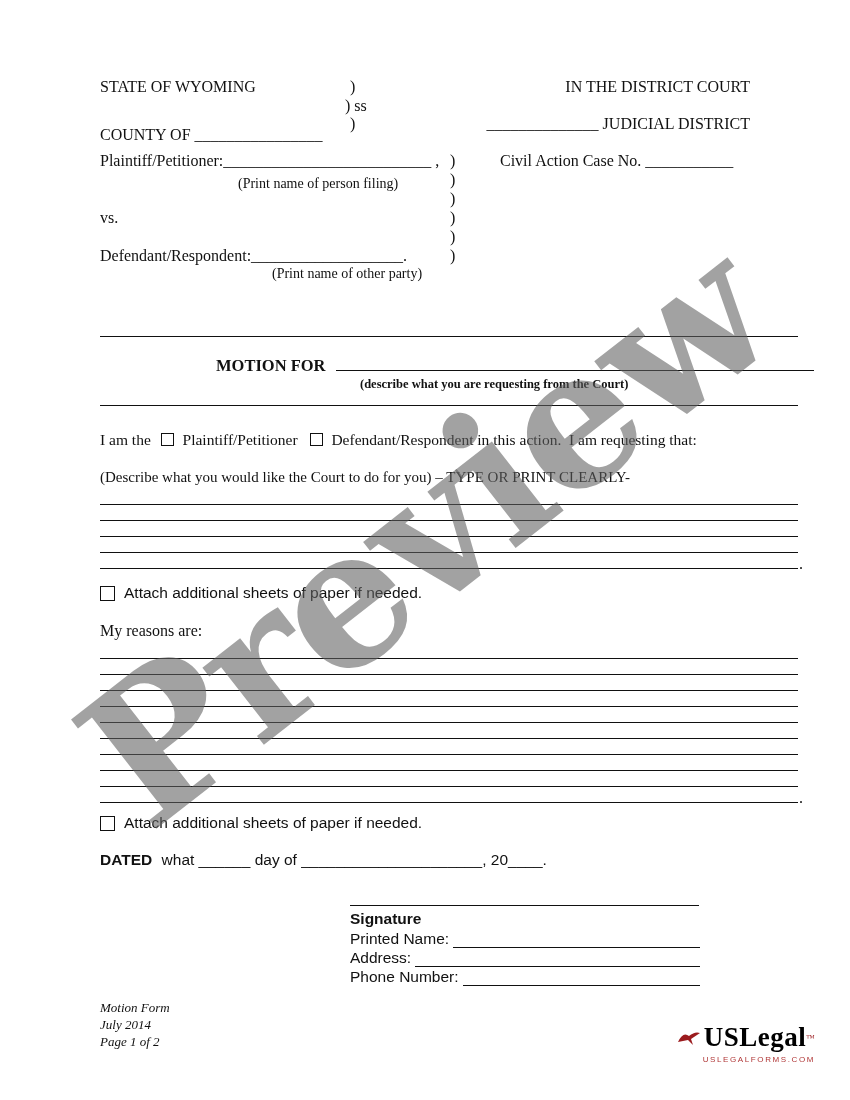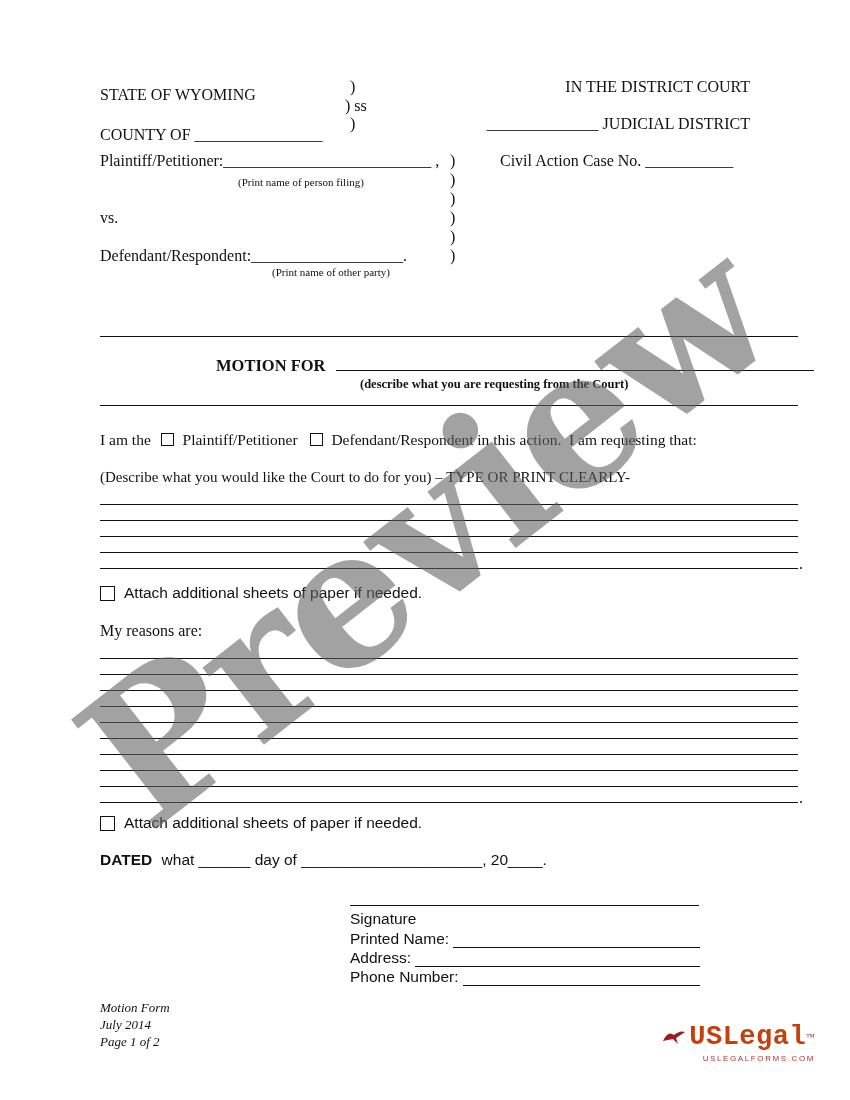--- a/index.html
+++ b/index.html
@@ -6,52 +6,52 @@
   body { background:#ffffff; }
   .page {
     position:relative; width:850px; height:1100px; margin:0 auto;
     background:#ffffff; overflow:hidden;
     font-family:"Liberation Serif","DejaVu Serif",serif;
     color:#111; font-size:16px;
   }
   .abs { position:absolute; white-space:nowrap; }
   .sans { font-family:"Liberation Sans","DejaVu Sans",sans-serif; font-size:15.5px; }
   .bold { font-weight:bold; }
-  .small-hint { font-size:11px; }
+  .small-hint { font-size:14px; }
   .rule { position:absolute; left:100px; width:698px; border-top:1.5px solid #111; }
   .fill-line { position:absolute; left:0; width:100%; border-top:1.3px solid #111; }
   .line-group { position:absolute; left:100px; width:698px; pointer-events:none; }
   .cb { display:inline-block; width:13px; height:13px; border:1.6px solid #111; background:transparent; vertical-align:-1px; }
   .cb-lg { display:inline-block; width:15px; height:15px; border:1.6px solid #111; background:transparent; }
   .fill { display:inline-block; border-bottom:1.5px solid #111; height:14px; }
   .sig-row { position:absolute; left:350px; width:350px; display:flex; align-items:flex-end; }
   .sig-row .uline { flex:1; border-bottom:1.3px solid #111; height:15px; margin-left:4px; }
   .watermark {
     position:absolute; left:10px; top:430px; width:830px; height:210px;
     text-align:center; font-family:"DejaVu Serif","Liberation Serif",serif;
     font-weight:bold; font-size:190px; line-height:210px;
     color:rgba(95,95,95,0.58); transform:rotate(-38deg);
     transform-origin:center center; z-index:40; pointer-events:none;
     letter-spacing:-4px;
   }
   .footer-it { font-style:italic; font-size:13px; }
-  .brand { color:#c2410c; font-weight:bold; font-size:27px; letter-spacing:0.5px;
-           font-family:Liberation Mono, monospace; }
+  .brand { color:#000000; font-weight:bold; font-size:27px; letter-spacing:0.5px;
+           font-family:Liberation Serif, serif; }
   .brand-tm { font-size:9px; vertical-align:super; color:#9b1b1e; }
   .brand-site { color:#b03636; font-size:8px; letter-spacing:1.6px; text-align:right;
                 font-family:"Liberation Sans","DejaVu Sans",sans-serif; margin-top:2px; }
 </style>
 </head>
 <body>
 
 <div class="page">
 
   <div class="watermark">Preview</div>
 
-  <div class="abs" style="left:100px; top:78px;margin-top:8px;">STATE OF WYOMING</div>
+  <div class="abs" style="left:100px; top:78px;">STATE OF WYOMING</div>
   <div class="abs" style="left:350px; top:78px;">)</div>
   <div class="abs" style="right:100px; top:78px;text-align:right;">IN THE DISTRICT COURT</div>
 
   <div class="abs" style="left:345px; top:97px;">) ss</div>
 
   <div class="abs" style="left:100px; top:126px;">COUNTY OF ________________</div>
   <div class="abs" style="left:350px; top:115px;">)</div>
   <div class="abs" style="left:100px; top:152px;">Plaintiff/Petitioner:__________________________ ,</div>
 
   <div class="abs" style="right:100px; top:115px;">______________ JUDICIAL DISTRICT</div>
@@ -124,21 +124,21 @@
     <span class="cb-lg"></span>
     <span class="sans" style="margin-left:9px;">Attach additional sheets of paper if needed.</span>
   </div>
 
   <div class="abs sans" style="left:100px; top:851px;">
     <span class="bold">DATED</span>
     <span style="margin-left:5px;">what ______ day of _____________________, 20____.</span>
   </div>
 
   <div class="abs" style="left:350px; top:905px; width:349px; border-top:1.3px solid #111;"></div>
-  <div class="abs sans" style="left:350px; top:910px;">Signature</div>
+  <div class="abs sans" style="left:350px; top:910px;font-weight:bold;">Signature</div>
 
   <div class="sig-row sans" style="top:930px;justify-content:space-between;">
     <span>Printed Name:</span>
     <span class="uline"></span>
   </div>
   <div class="sig-row sans" style="top:949px;">
     <span>Address:</span>
     <span class="uline"></span>
   </div>
   <div class="sig-row sans" style="top:968px;">

